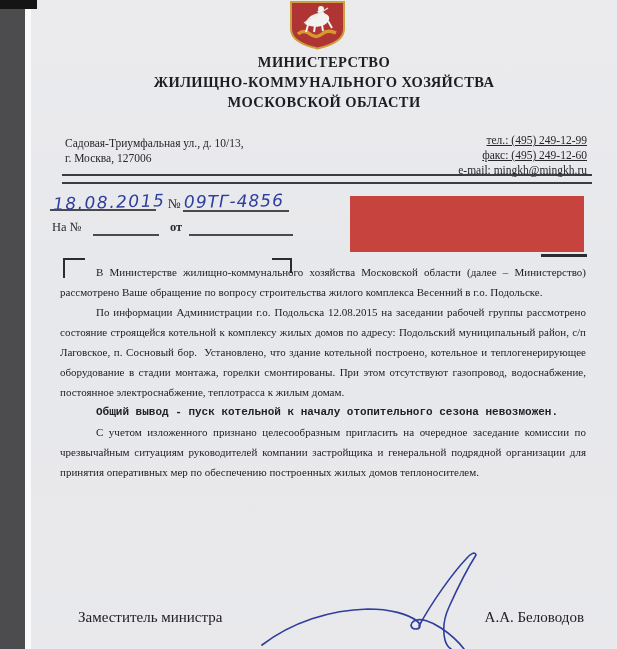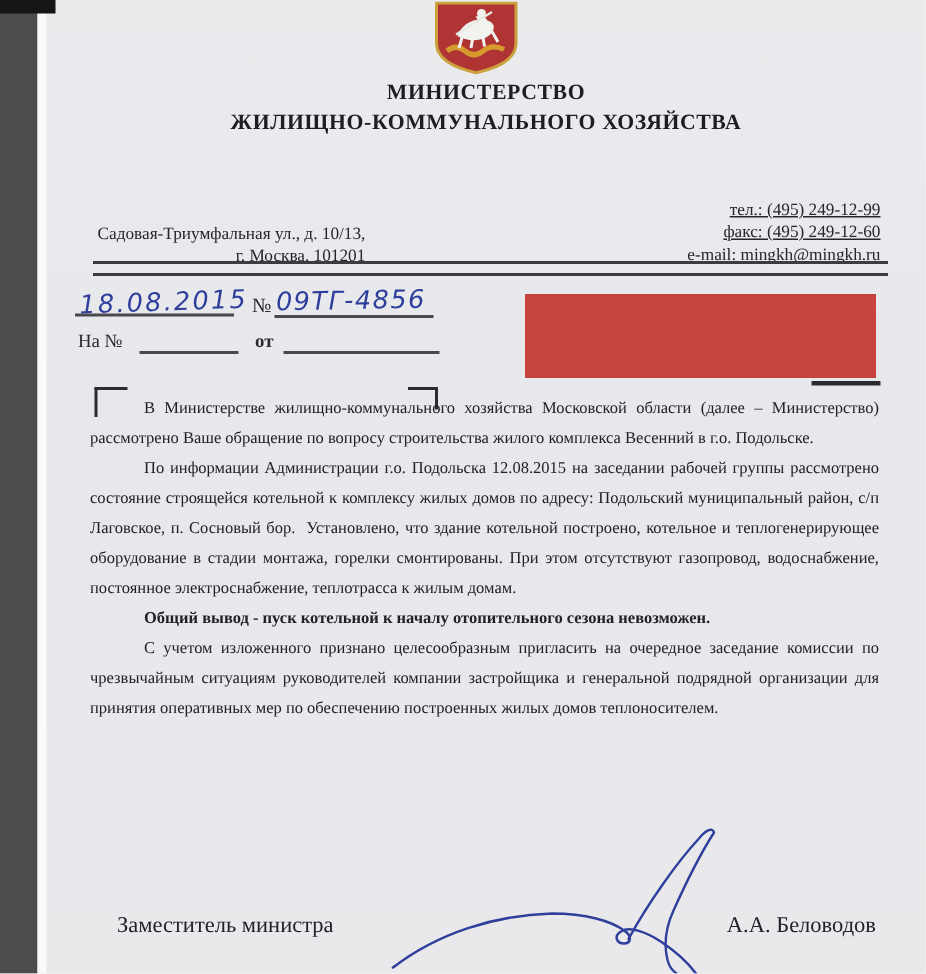--- a/index.html
+++ b/index.html
@@ -15,21 +15,21 @@
   .paper{
     position:absolute;left:31px;top:0;width:586px;height:649px;
     background:linear-gradient(180deg,#ebebee 0%,#e7e8eb 45%,#e9e9ec 100%);
   }
   
   .arms{position:absolute;left:288px;top:1px;width:59px;height:49px;}
   
   .head{position:absolute;left:31px;top:52px;width:586px;text-align:center;color:#1d1d22;}
   .head .l{font-weight:bold;font-size:14.5px;line-height:20px;letter-spacing:.4px;}
   
-  .addr-left{position:absolute;left:65px;top:149px;font-size:11.5px;line-height:15px;color:#26262b;text-align:right;}
+  .addr-left{position:absolute;left:65px;top:136px;font-size:11.5px;line-height:15px;color:#26262b;}
   .addr-right{position:absolute;right:30px;top:133px;text-align:right;font-size:11.5px;line-height:15px;color:#26262b;text-decoration:underline;}
   .rule{position:absolute;left:62px;top:174px;width:530px;height:6px;
         border-top:2px solid #3c3c40;border-bottom:2px solid #3c3c40;}
   
   .hw{font-family:cursive,"DejaVu Sans",sans-serif;font-style:italic;color:#2e3e9d;}
   .hw-date{position:absolute;left:53px;top:192px;font-size:17px;letter-spacing:1.5px;transform:rotate(-2deg);}
   .hw-num{position:absolute;left:184px;top:191px;font-size:17px;letter-spacing:1px;transform:rotate(-1deg);}
   .num-sign{position:absolute;left:168px;top:196px;font-size:13.5px;color:#2a2a2e;}
   .fl{position:absolute;background:#4a4a4e;height:2px;}
   .fl1{left:50px;top:209px;width:106px;}
@@ -44,21 +44,21 @@
   .cm{position:absolute;background:#2c2c30;}
   .cm-l-h{left:63px;top:258px;width:22px;height:2px;}
   .cm-l-v{left:63px;top:258px;width:2px;height:20px;}
   .cm-c-h{left:272px;top:258px;width:20px;height:2px;}
   .cm-c-v{left:290px;top:258px;width:2px;height:15px;}
   .cm-r-h{left:541px;top:254px;width:46px;height:3px;}
   
   .body-text{position:absolute;left:60px;top:262px;width:526px;
     font-size:11px;line-height:20px;color:#212126;text-align:justify;}
   .body-text p{margin:0;text-indent:36px;}
-  .body-text p.bold{font-weight:bold;}
+  .body-text p.bold{font-weight:bold;font-family:Liberation Mono, monospace;}
   
   .sig-title{position:absolute;left:78px;top:609px;font-size:15px;color:#212126;}
   .sig-name{position:absolute;right:33px;top:609px;font-size:15px;color:#212126;}
   .sig-ink{position:absolute;left:250px;top:548px;width:250px;height:101px;}
 </style>
 </head>
 <body>
 
 <div class="stage">
   <div class="paper"></div>
@@ -74,25 +74,26 @@
       <path d="M20,24 L18,31 M27,25 L26,31 M34,24 L35,30 M40,20 L44,27" stroke="#f2f2ef" stroke-width="2" fill="none"></path>
       <circle cx="33" cy="8" r="3" fill="#f2f2ef"></circle>
       <path d="M29,10 C32,9 36,10 37,13 L33,16 Z" fill="#f2f2ef"></path>
       <path d="M16,22 L40,7" stroke="#e8e8e4" stroke-width="1.4"></path>
     </svg>
   </div>
 
   <div class="head">
     <div class="l">МИНИСТЕРСТВО</div>
     <div class="l">ЖИЛИЩНО-КОММУНАЛЬНОГО ХОЗЯЙСТВА</div>
+    <div class="l">МОСКОВСКОЙ ОБЛАСТИ</div>
   </div>
 
   <div class="addr-left">
     <div>Садовая-Триумфальная ул., д. 10/13,</div>
-    <div>г. Москва, 101201</div>
+    <div>г. Москва, 127006</div>
   </div>
   <div class="addr-right">
     <div>тел.: (495) 249-12-99</div>
     <div>факс: (495) 249-12-60</div>
     <div>e-mail: mingkh@mingkh.ru</div>
   </div>
   <div class="rule"></div>
 
   <div class="hw hw-date">18.08.2015</div>
   <div class="num-sign">№</div>

